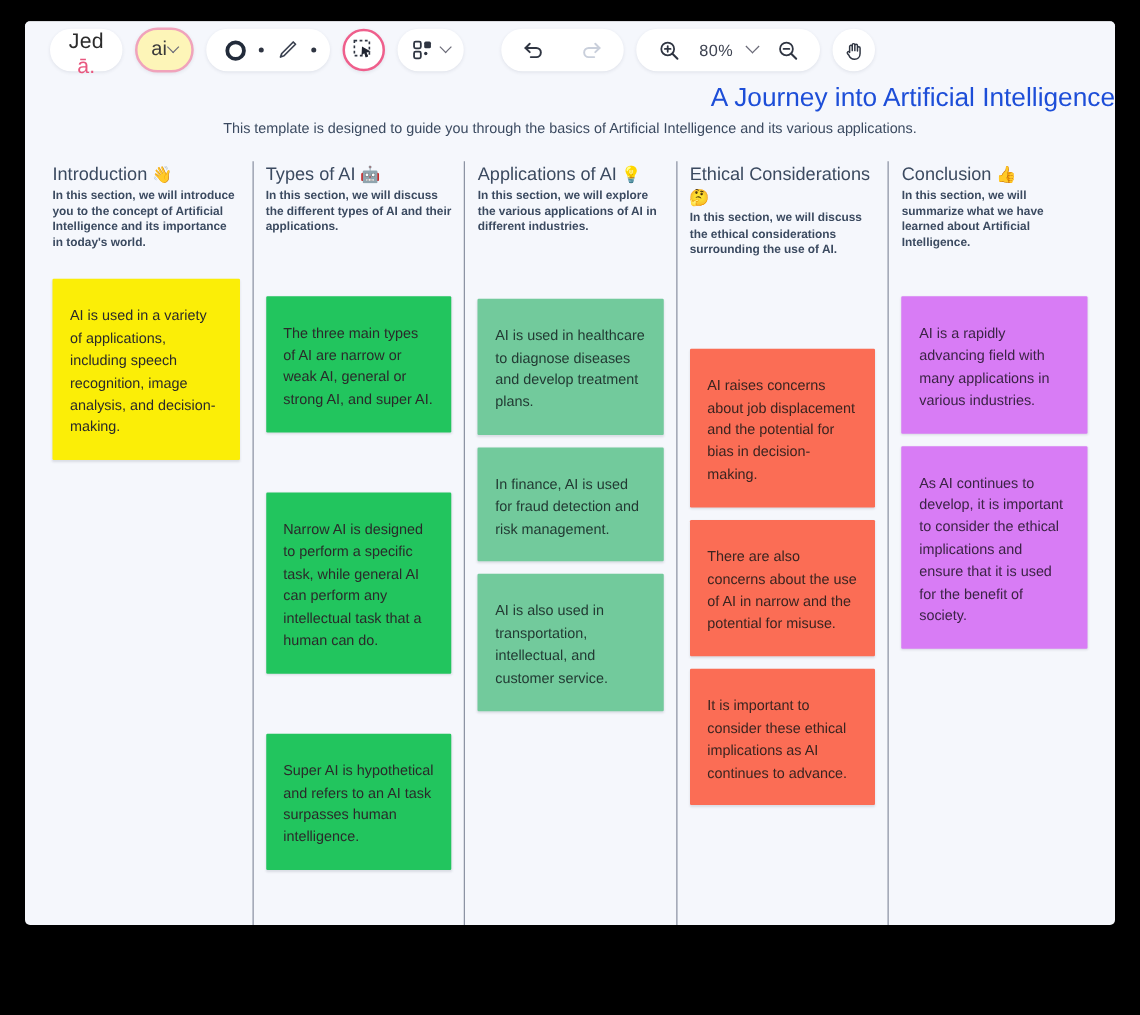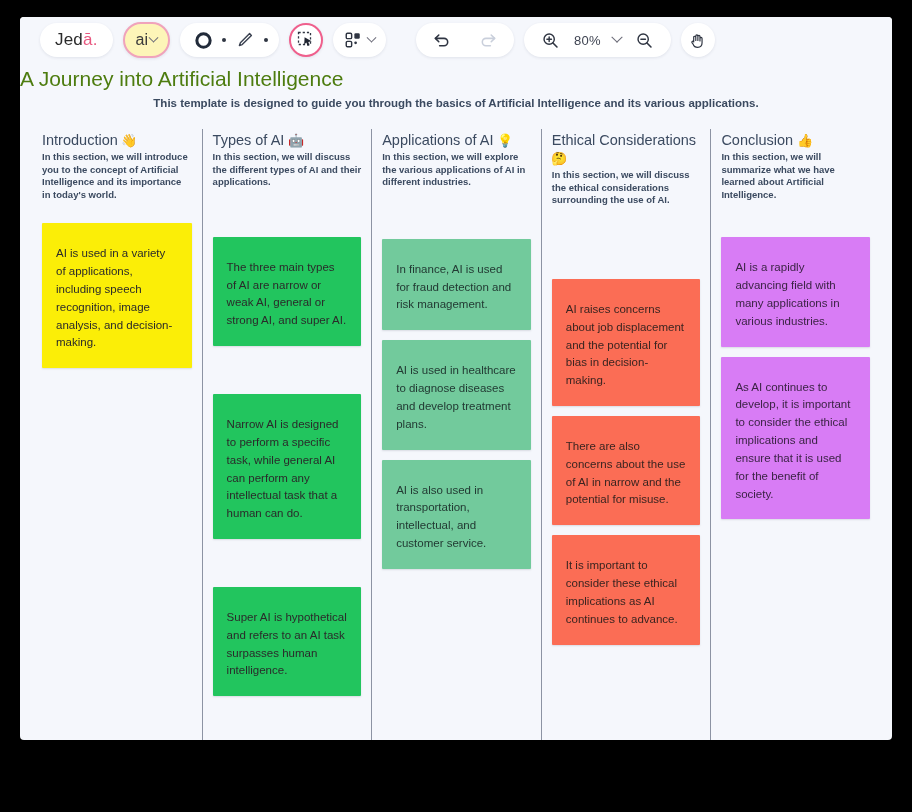--- a/index.html
+++ b/index.html
@@ -44,20 +44,21 @@
     display: flex;
     align-items: center;
     box-shadow: 0 1px 3px rgba(40,50,80,0.10);
   }
 
   .brand-pill {
     padding: 0 15px;
     font-size: 17px;
     color: #2b2b2b;
     letter-spacing: 0.2px;
+    flex-direction: column;
   }
   .brand-pill .brand-accent { color: #e8577f; }
 
   .ai-pill {
     background: #fdf5b8;
     border: 2px solid #f0a3bb;
     border-radius: 22px;
     height: 32px;
     padding: 0 11px;
     display: flex;
@@ -113,33 +114,33 @@
     letter-spacing: 0.3px;
   }
 
   .hand-pill { width: 34px; justify-content: center; }
 
   
   #doc-title {
     position: absolute;
     top: 50px;
     left: 0; right: 0;
-    text-align: left;
+    text-align: right;
     font-size: 21px;
-    color: #4d7c0f;
+    color: #1d4ed8;
     font-weight: 400;
   }
   #doc-subtitle {
     position: absolute;
     top: 80px;
     left: 0; right: 0;
     text-align: center;
     font-size: 11.5px;
     color: #3b4a60;
-    font-weight: 700;
+    font-weight: 400;
   }
 
   #columns {
     position: absolute;
     top: 112px;
     left: 12px;
     width: 848px;
     height: 611px;
     display: flex;
   }
@@ -313,22 +314,22 @@
       </div>
     </div>
 
     <div class="column col-3">
       <div class="col-head">
         <span>Applications of AI</span>
         <span class="col-emoji">💡</span>
       </div>
       <div class="col-desc">In this section, we will explore the various applications of AI in different industries.</div>
       <div class="cards">
+        <div class="card green">AI is used in healthcare to diagnose diseases and develop treatment plans.</div>
         <div class="card green">In finance, AI is used for fraud detection and risk management.</div>
-        <div class="card green">AI is used in healthcare to diagnose diseases and develop treatment plans.</div>
         <div class="card green">AI is also used in transportation, intellectual, and customer service.</div>
       </div>
     </div>
 
     <div class="column col-4">
       <div class="col-head">
         <span>Ethical Considerations</span>
         <span class="col-emoji">🤔</span>
       </div>
       <div class="col-desc">In this section, we will discuss the ethical considerations surrounding the use of AI.</div>

